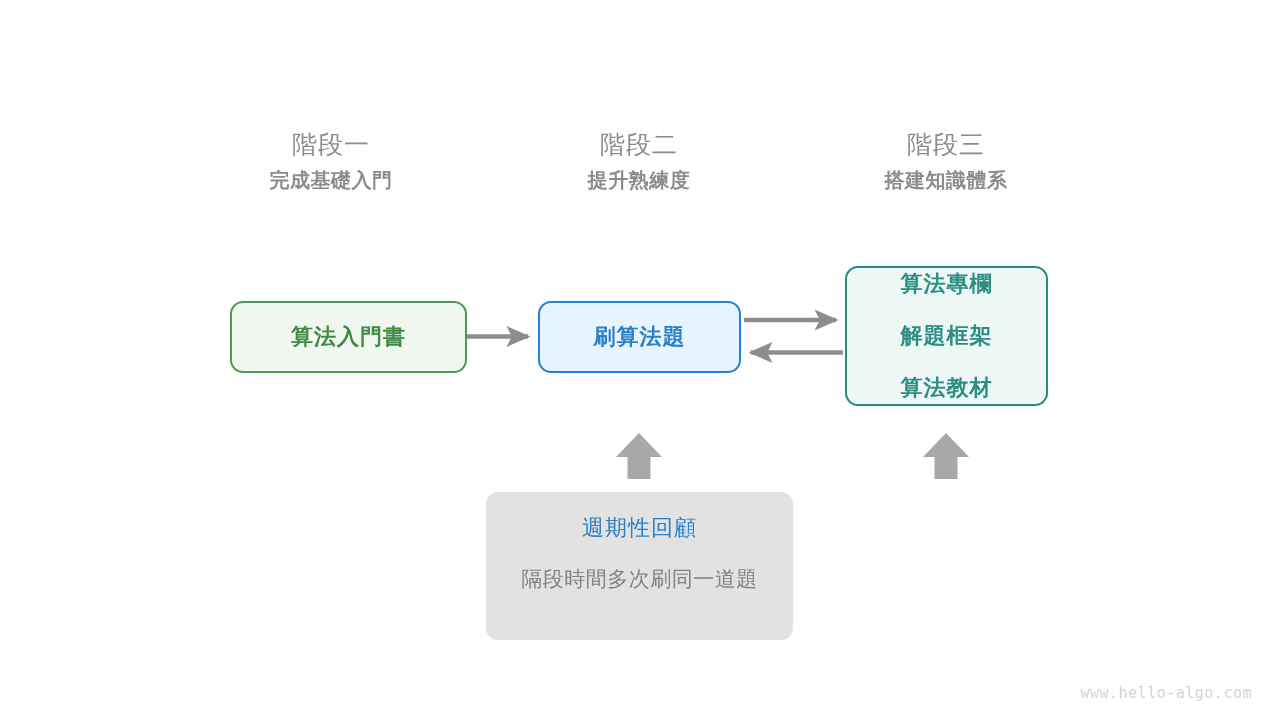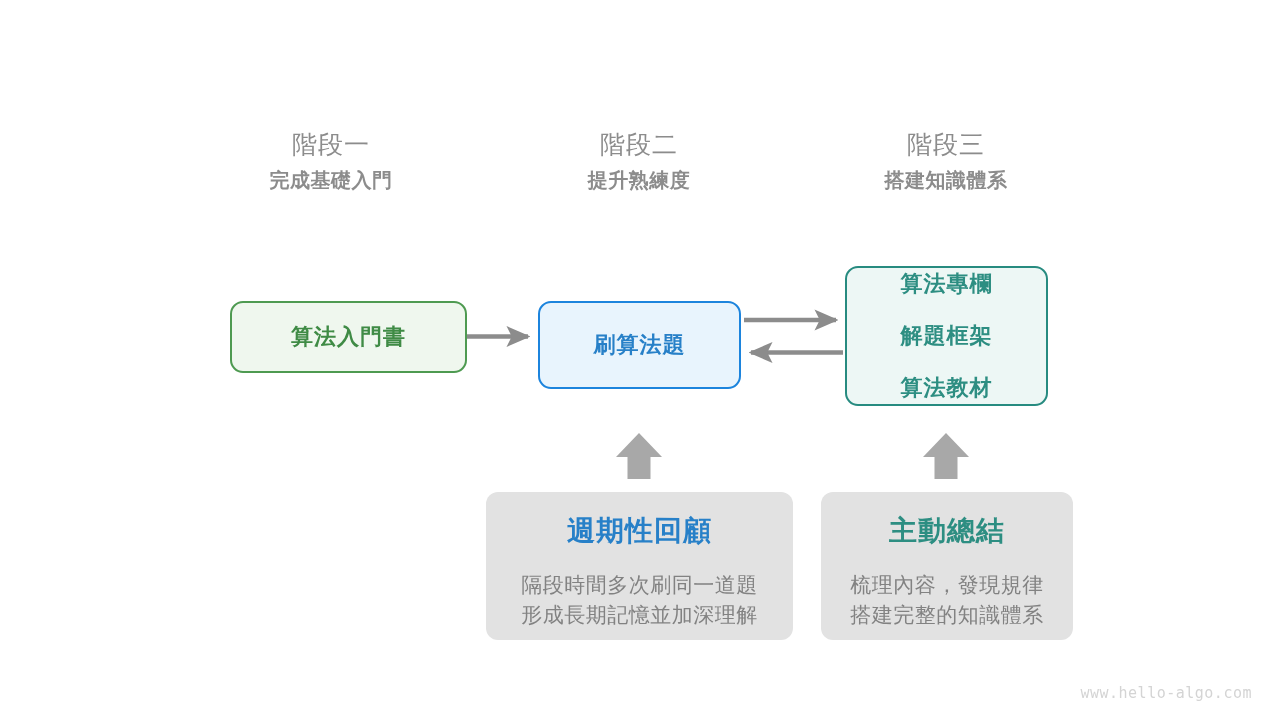--- a/index.html
+++ b/index.html
@@ -69,21 +69,21 @@
     height: 72px;
     border: 2.4px solid #4e9a51;
     background: #eff7ee;
     color: #3f8b45;
   }
 
   #box-practice {
     left: 538px;
     top: 301px;
     width: 203px;
-    height: 88px;
+    height: 72px;
     border: 2.4px solid #1c84dd;
     background: #e8f4fd;
     color: #2780c8;
   }
 
   #box-resources {
     left: 845px;
     top: 266px;
     width: 203px;
     height: 140px;
@@ -101,22 +101,22 @@
     position: absolute;
     box-sizing: border-box;
     border-radius: 12px;
     background: #e2e2e2;
     display: flex;
     flex-direction: column;
     align-items: center;
     padding-top: 25px;
   }
   .note-title {
-    font-size: 28px;
-    font-weight: 700;
+    font-size: 22px;
+    font-weight: 400;
     line-height: 1.0;
     letter-spacing: 1px;
   }
   .note-body {
     margin-top: 25px;
     font-size: 21px;
     font-weight: 400;
     color: #828282;
     line-height: 1.45;
     text-align: center;
@@ -219,27 +219,19 @@
   <div class="flow-box" id="box-resources">
     <div class="line">算法專欄</div>
     <div class="line">解題框架</div>
     <div class="line">算法教材</div>
   </div>
 
   <div class="note-box" id="note-review">
     <div class="note-title">週期性回顧</div>
     <div class="note-body">
       <div>隔段時間多次刷同一道題</div>
-      <div>形成長期記憶並加深理解</div>
     </div>
   </div>
 
-  <div class="note-box" id="note-summary">
-    <div class="note-title">主動總結</div>
-    <div class="note-body">
-      <div>梳理內容，發現規律</div>
-      <div>搭建完整的知識體系</div>
-    </div>
-  </div>
 
   <div id="watermark">www.hello-algo.com</div>
 
 </div>
 
 </body></html>

